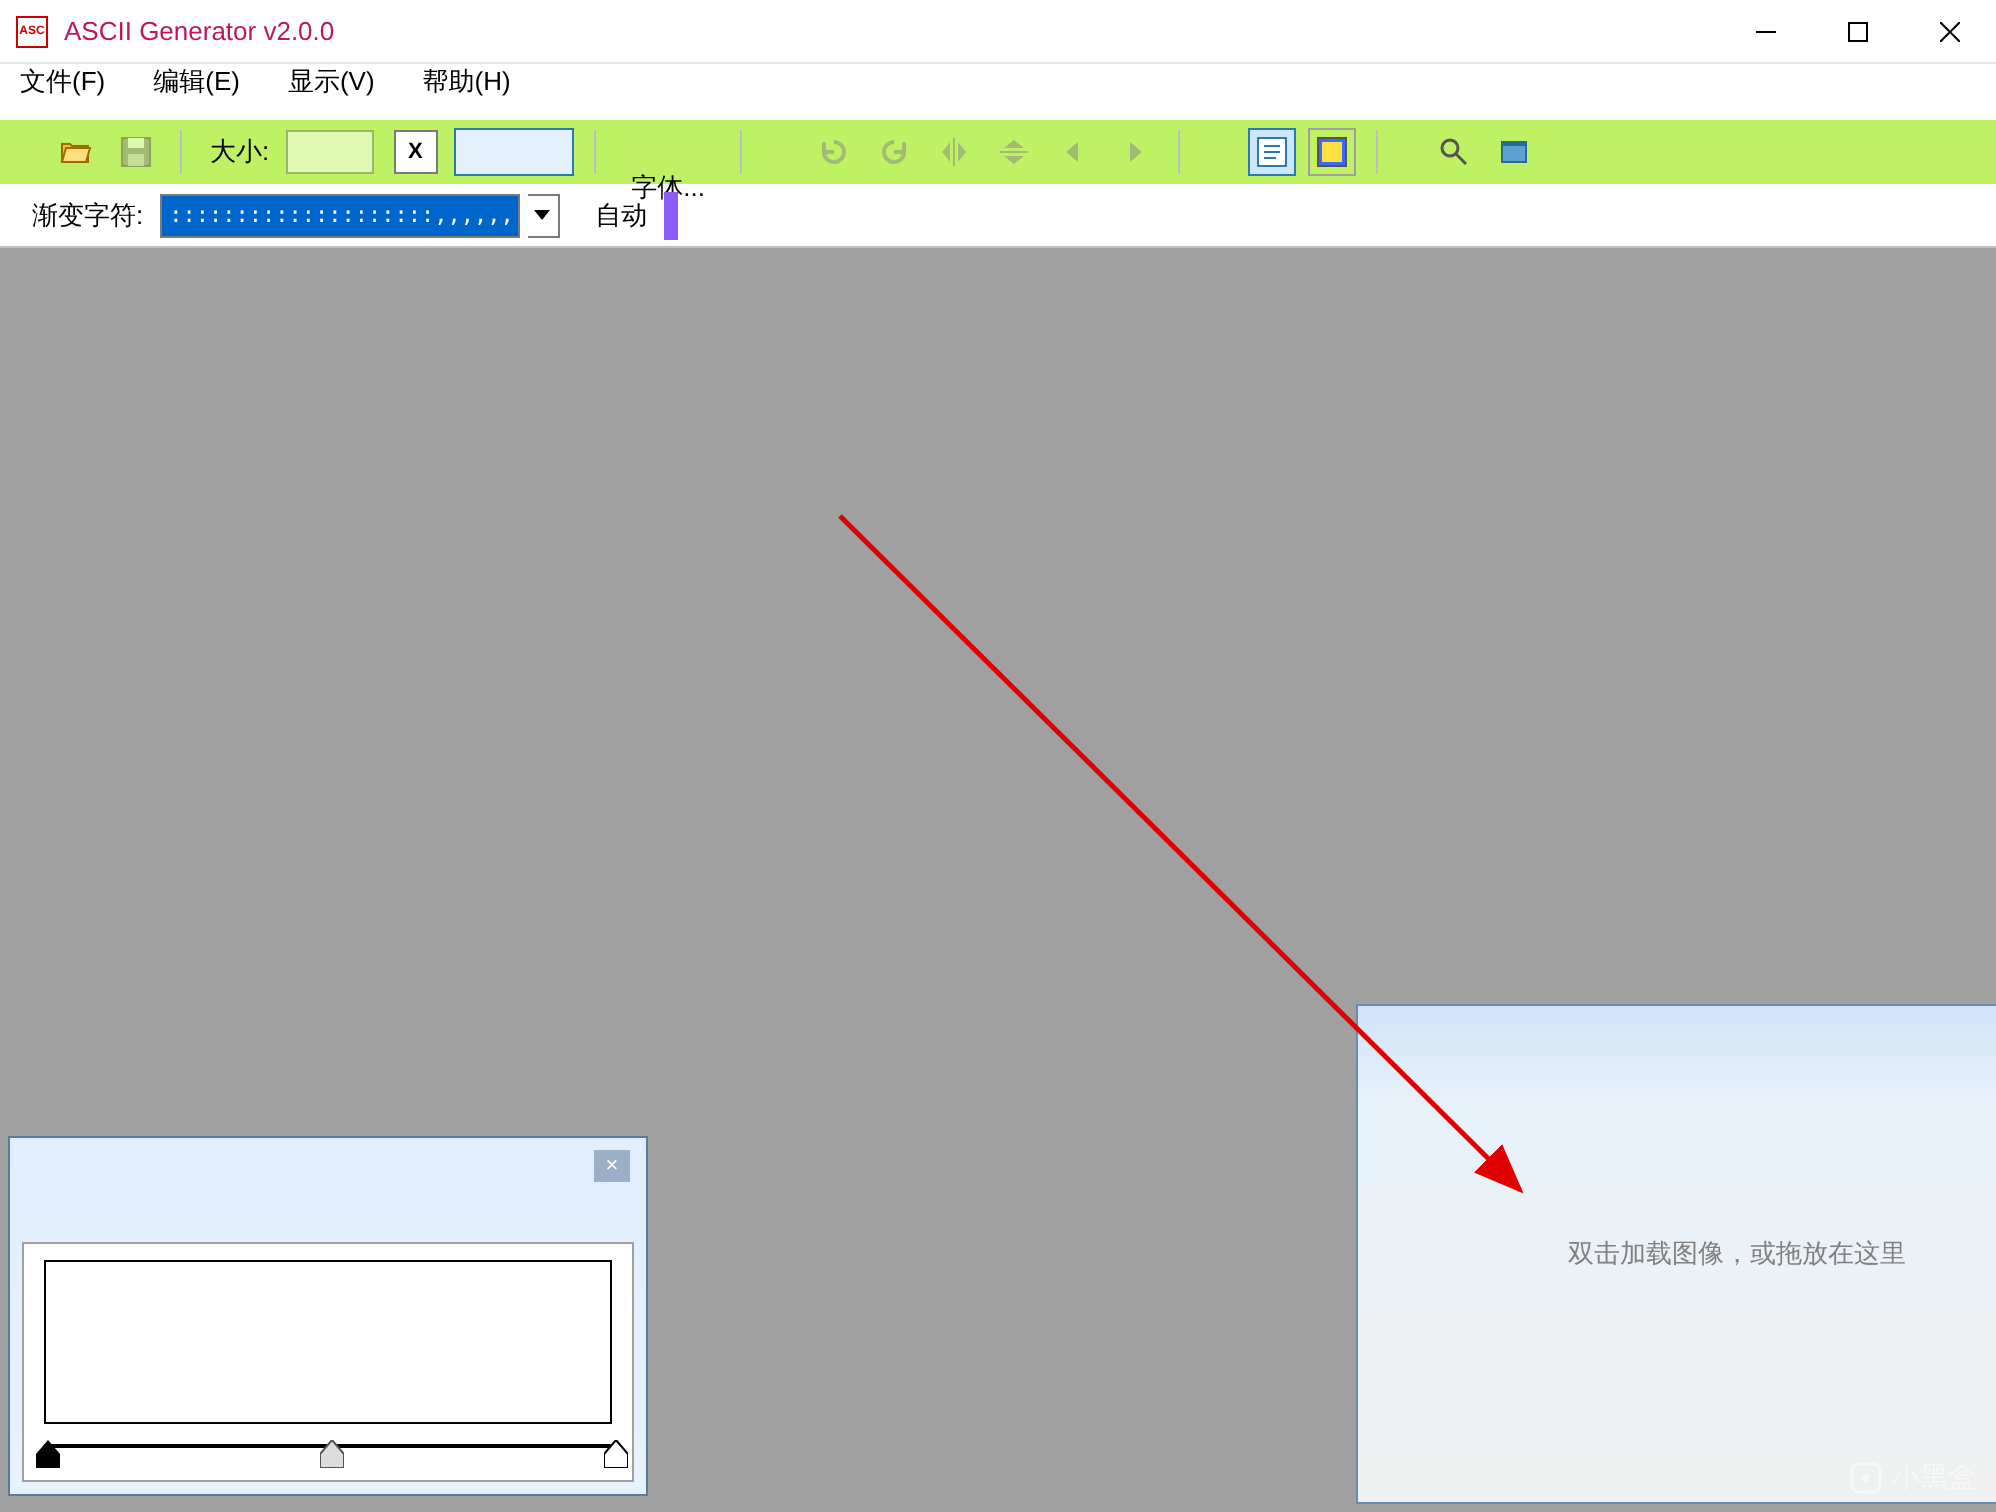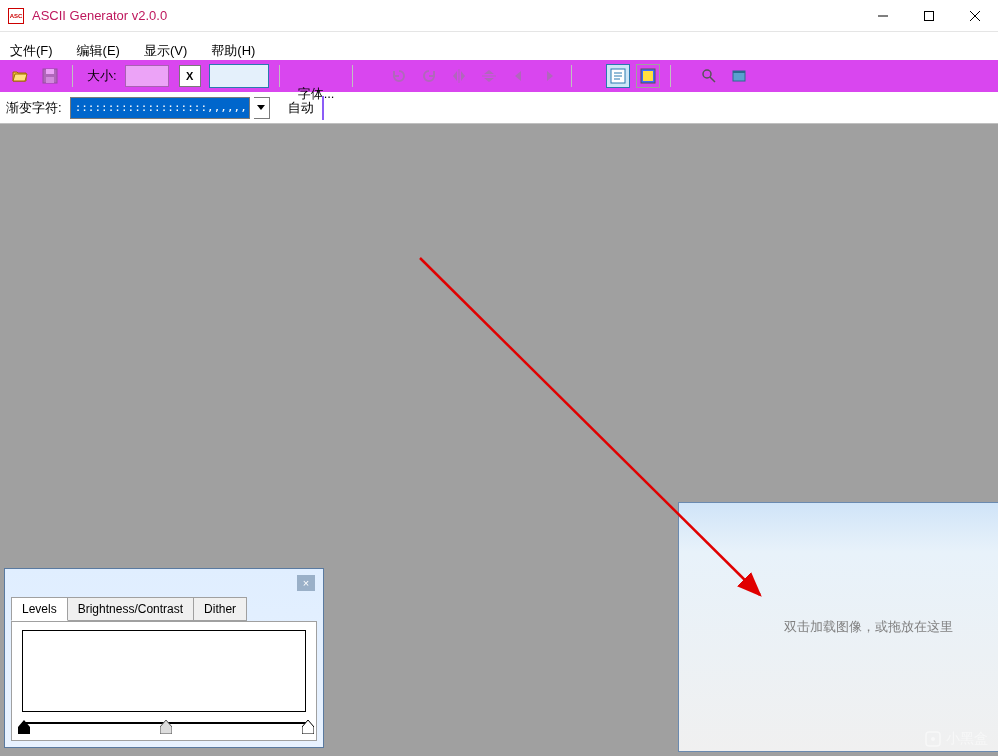--- a/index.html
+++ b/index.html
@@ -33,34 +33,34 @@
   .win-btn {
     width: 46px; height: 32px;
     display: flex; align-items: center; justify-content: center;
     color: #000;
   }
   .win-btn svg { width: 10px; height: 10px; }
 
   .menubar {
     height: 28px;
     display: flex;
-    align-items: flex-end;
+    align-items: flex-start;
     padding-left: 10px;
     gap: 24px;
     background: #fff;
   }
   .menu-item { font-size: 13px; color: #000; }
 
   .toolbar1 {
     height: 32px;
     display: flex;
     align-items: center;
-    padding-left: 8px;
+    padding-left: 26px;
     gap: 6px;
-    background: #d946ef;
+    background: #bef264;
   }
   .tb-btn {
     width: 24px; height: 24px;
     display: flex; align-items: center; justify-content: center;
   }
   .tb-btn.selected { border: 1px solid #2a7ab0; background: #cde6f7; }
   .tb-btn.border { border: 1px solid #a0a0a0; }
   .tb-sep { width: 1px; height: 22px; background: #c0c0c0; margin: 0 4px; }
   .tb-label { font-size: 13px; margin-left: 4px; margin-right: 2px; }
   .size-input {
@@ -93,21 +93,21 @@
     display: flex; align-items: center;
     font-size: 13px;
     margin-top: 36px;
   }
   .disabled { opacity: 0.5; }
 
   .toolbar2 {
     height: 32px;
     display: flex;
     align-items: center;
-    padding-left: 4px;
+    padding-left: 14px;
     gap: 4px;
     background: #fff;
     border-bottom: 1px solid #c0c0c0;
   }
   .ramp-label { font-size: 13px; margin-left: 2px; margin-right: 4px; }
   .ramp-select {
     width: 180px; height: 22px;
     background: #0066cc;
     color: #fff;
     border: 1px solid #7a7a7a;
@@ -122,21 +122,21 @@
   .ramp-dd {
     width: 16px; height: 22px;
     border: 1px solid #7a7a7a;
     border-left: none;
     display: flex; align-items: center; justify-content: center;
     background: #fff;
   }
   .auto-btn {
     height: 24px;
     padding: 0 8px;
-    border-right: 2px solid #8b5cf6;
+    border-right: 7px solid #8b5cf6;
     display: flex; align-items: center;
     font-size: 13px;
     margin-left: 6px;
   }
 
   .workspace {
     position: absolute;
     top: 124px; left: 0; right: 0; bottom: 0;
     background: #a0a0a0;
   }
@@ -374,25 +374,20 @@
 </div>
 
 <div class="workspace">
 
   <div class="drop-panel">
     <div class="drop-text">双击加载图像，或拖放在这里</div>
   </div>
 
   <div class="levels-panel">
     <div class="levels-close">×</div>
-    <div class="levels-tabs">
-      <div class="levels-tab active">Levels</div>
-      <div class="levels-tab">Brightness/Contrast</div>
-      <div class="levels-tab">Dither</div>
-    </div>
     <div class="levels-body">
       <div class="histo-box"></div>
       <div class="slider-track"></div>
       <div class="slider-handle" style="left:6px;">
         <svg width="12" height="14" viewBox="0 0 12 14">
             <path d="M6 0L12 7V14H0V7z" fill="#000"></path>
           </svg>
       </div>
       <div class="slider-handle" style="left:148px;">
         <svg width="12" height="14" viewBox="0 0 12 14">

